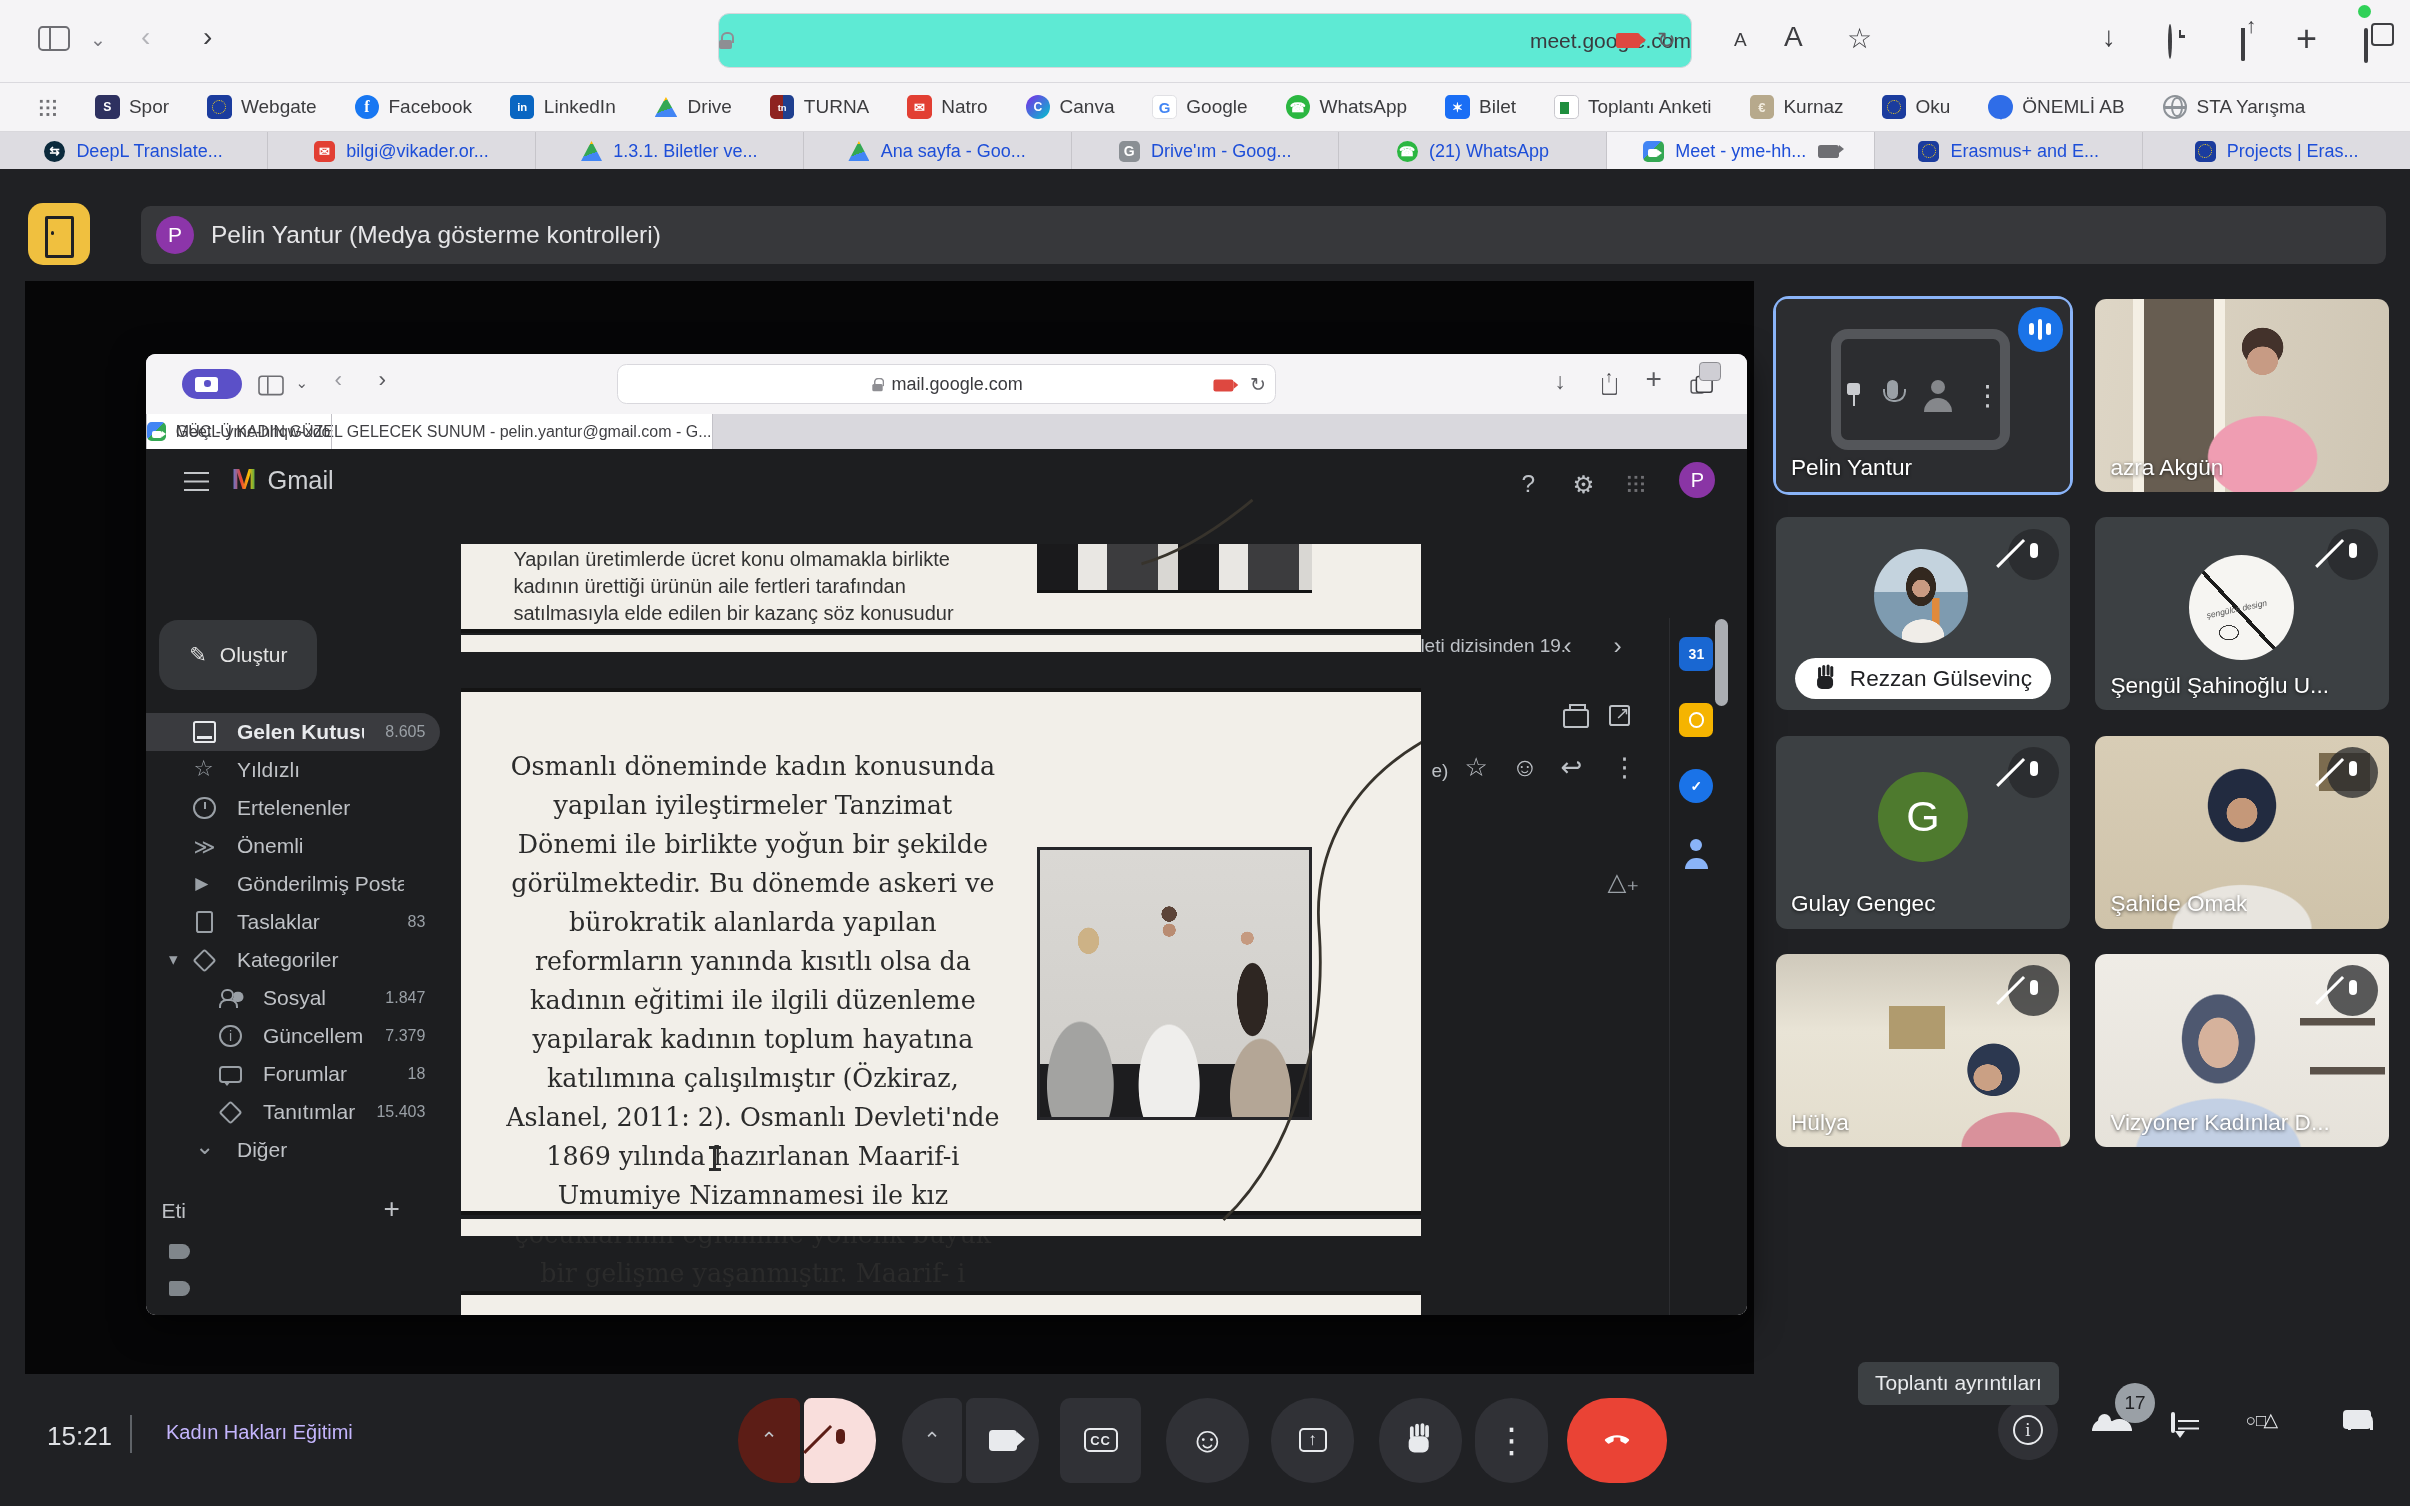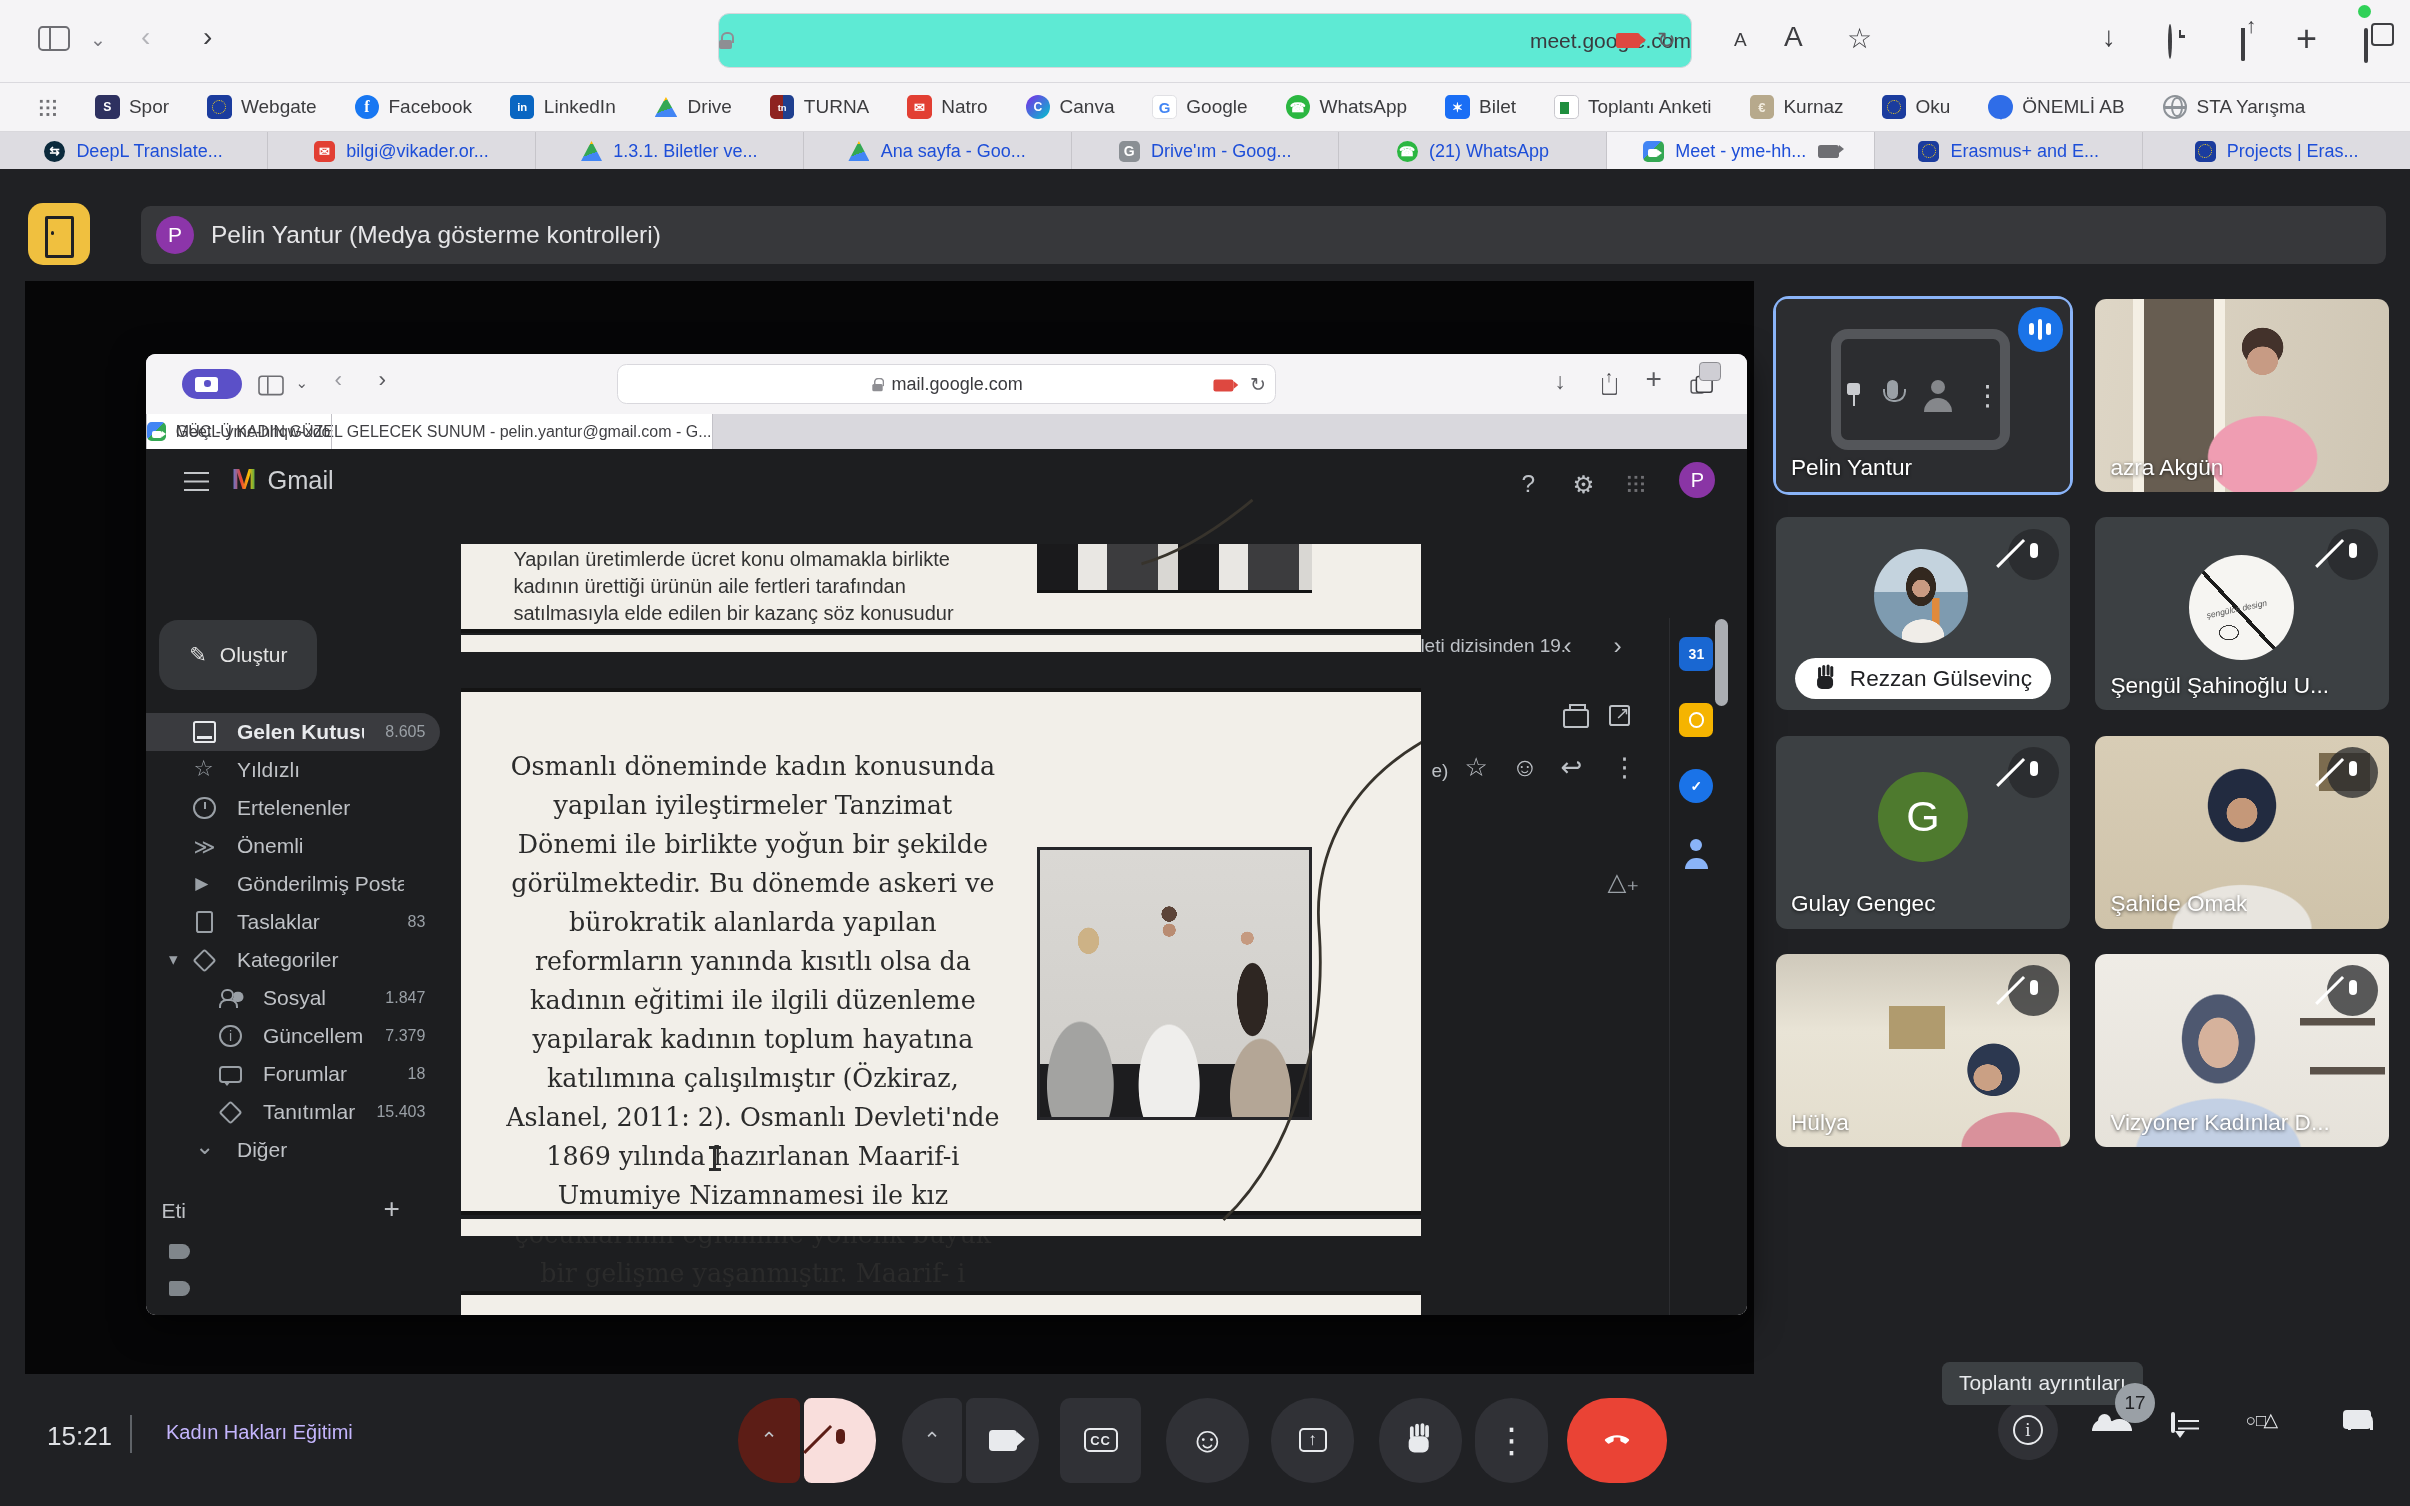--- a/index.html
+++ b/index.html
@@ -261,21 +261,21 @@
   .micg::after{content:"";position:absolute;left:0;top:9.4px;width:19px;height:11.3px;border:2.8px solid #9aa0a6;border-top:none;border-radius:0 0 10.4px 10.4px}
   .persong{position:relative;width:32px;height:32px}
   .persong::before{content:"";position:absolute;left:8.5px;top:0;width:14px;height:14px;background:#85878b;border-radius:50%}
   .persong::after{content:"";position:absolute;left:1.9px;bottom:0;width:28px;height:14px;background:#85878b;border-radius:14px 14px 0 0}
   .pdots{color:#c9cbcf;font-size:28px;line-height:1}
   .handicon{position:relative;width:24.5px;height:24.5px;color:#202124;display:inline-block}
   .handicon::before{content:"";position:absolute;left:2.8px;top:9.4px;width:16px;height:13px;background:currentColor;border-radius:4.7px}
   .handicon::after{content:"";position:absolute;left:3.8px;top:0.9px;width:3.3px;height:10.4px;background:currentColor;border-radius:1.9px;box-shadow:4.2px -1.9px 0 currentColor,8.5px -2.4px 0 currentColor,12.2px -0.9px 0 currentColor}
 
   
-  .tooltip{position:absolute;left:1942px;top:1193px;background:#3c4043;color:#e8eaed;font-size:21px;padding:9.4px 17px;border-radius:7.5px;z-index:6}
+  .tooltip{position:absolute;left:1858px;top:1193px;background:#3c4043;color:#e8eaed;font-size:21px;padding:9.4px 17px;border-radius:7.5px;z-index:6}
   .badge17{position:absolute;left:2115px;top:1214px;width:40px;height:40px;border-radius:50%;background:#9aa0a6;color:#202124;font-size:19px;display:flex;align-items:center;justify-content:center;z-index:6}
 
   
   #bottombar{position:absolute;left:0;top:1374px;width:2411px;height:133px;background:#202124}
   .btime{position:absolute;left:47px;top:47px;color:#dfe1e5;font-size:26px}
   .bdiv{position:absolute;left:130px;top:41px;width:1.9px;height:38px;background:#5f6368}
   .btitle{position:absolute;left:166px;top:47px;color:#c4b5fd;font-size:20px}
   .cbtn{position:absolute;top:23.5px;height:85px;background:#303136;display:flex;align-items:center;justify-content:center;color:#e8eaed}
   .chevseg{border-radius:42px 7.5px 7.5px 42px;font-size:21px;color:#bfc3c8}
   .mainseg{border-radius:7.5px 42px 42px 7.5px}

